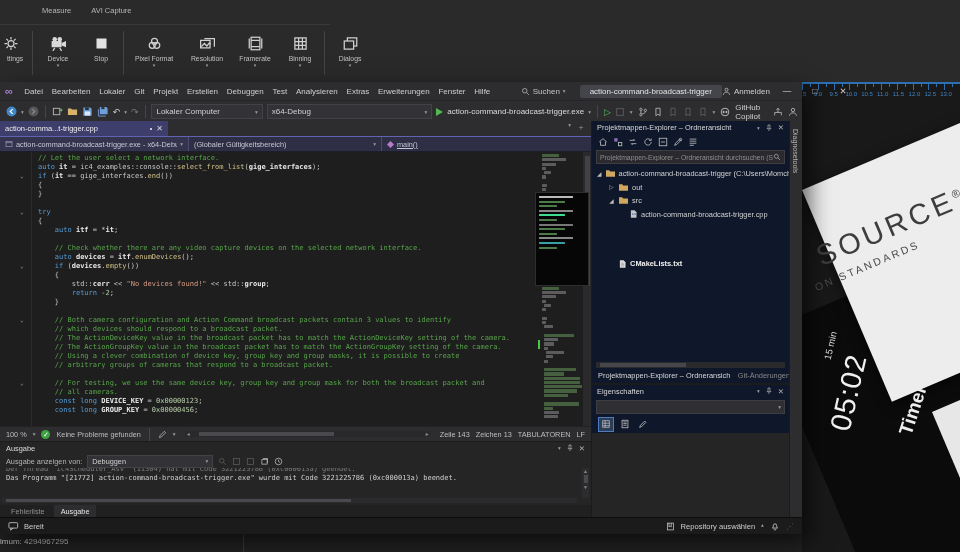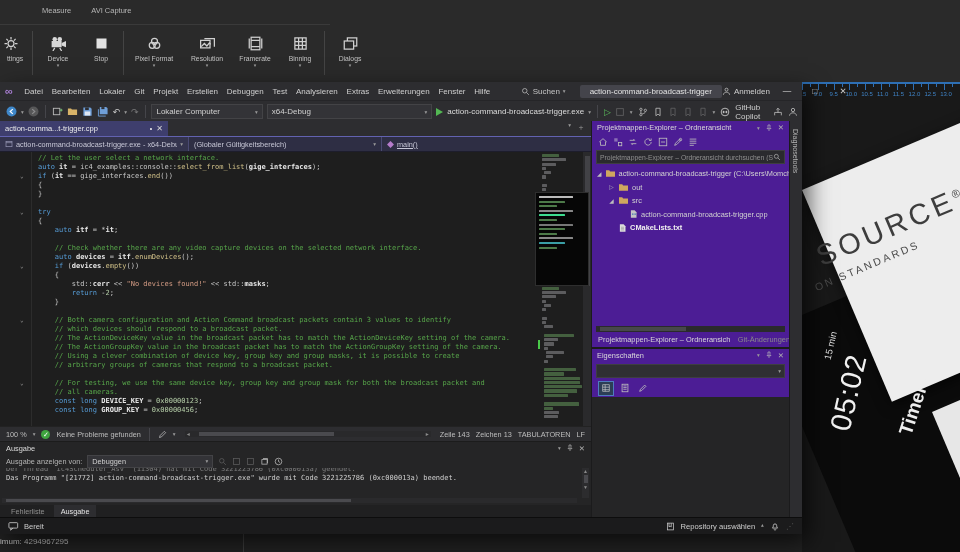--- a/index.html
+++ b/index.html
@@ -117,21 +117,21 @@
   .oline.faint{opacity:.5;margin-top:-3px;}
   .out-vs{position:absolute;right:2px;top:26px;width:7px;height:30px;background:#2c2c2e;
           display:flex;flex-direction:column;align-items:center;font-size:5px;color:#8a8a8a;}
   .out-vs .th{width:4px;height:8px;background:#4a4a4e;margin:1px 0;}
   .out-hs{position:absolute;left:2px;right:14px;bottom:2px;height:5px;background:#2a2a2c;}
   .out-hs .th{position:absolute;left:4px;top:1px;height:3px;width:60%;background:#4a4a4e;}
   .paneltabs{height:13px;background:#202021;display:flex;align-items:center;gap:2px;padding-left:4px;
              font-size:7.3px;}
   .ptab{padding:0 7px;color:#8f8f8f;} .ptab.act{color:#e4e4e4;background:#2d2d30;height:13px;line-height:13px;}
   
-  .sidecol{width:197px;background:#4c1d95;border-left:1px solid #1b1b1c;display:flex;flex-direction:column;font-size:7.4px;}
+  .sidecol{width:197px;background:#0f172a;border-left:1px solid #1b1b1c;display:flex;flex-direction:column;font-size:7.4px;}
   .ph{height:13px;display:flex;align-items:center;padding:0 5px;color:#dadada;}
   .ph .ri{margin-left:auto;display:flex;gap:5px;color:#b0b0b0;align-items:center;}
   .se-tools{height:15px;display:flex;align-items:center;gap:5px;padding:0 6px;color:#c0c0c0;font-size:8.5px;}
   .sbox{height:12px;margin:1px 4px;background:#2a2a2e;border:1px solid #3e3e42;display:flex;
         align-items:center;padding:0 3px;color:#8f8f8f;font-size:6.8px;}
   .sbox .sv{flex:1;white-space:nowrap;overflow:hidden;}
   #tree{padding-top:2px;}
   .trow{height:13.5px;display:flex;align-items:center;gap:3px;color:#d2d2d2;white-space:nowrap;overflow:hidden;}
   .trow .ar{width:7px;font-size:5.8px;color:#bdbdbd;text-align:center;}
   .trow.bold{font-weight:bold;color:#f0f0f0;}
@@ -510,21 +510,21 @@
             <div class="cl"><span><span class="tk-p">}</span></span></div>
             <div class="cl"><span></span></div>
             <div class="cl"><span class="fold">⌄</span><span><span class="tk-k">try</span></span></div>
             <div class="cl"><span><span class="tk-p">{</span></span></div>
             <div class="cl"><span>    <span class="tk-k">auto</span><span class="tk-p"> </span><span class="tk-v">itf</span><span class="tk-p"> = *</span><span class="tk-v">it</span><span class="tk-p">;</span></span></div>
             <div class="cl"><span>    </span></div>
             <div class="cl"><span>    <span class="tk-c">// Check whether there are any video capture devices on the selected network interface.</span></span></div>
             <div class="cl"><span>    <span class="tk-k">auto</span><span class="tk-p"> </span><span class="tk-v">devices</span><span class="tk-p"> = </span><span class="tk-v">itf</span><span class="tk-p">.</span><span class="tk-f">enumDevices</span><span class="tk-p">();</span></span></div>
             <div class="cl"><span class="fold">⌄</span><span>    <span class="tk-k">if</span><span class="tk-p"> (</span><span class="tk-v">devices</span><span class="tk-p">.</span><span class="tk-f">empty</span><span class="tk-p">())</span></span></div>
             <div class="cl"><span>    <span class="tk-p">{</span></span></div>
-            <div class="cl"><span>        <span class="tk-p">std::</span><span class="tk-v">cerr</span><span class="tk-p"> &lt;&lt; </span><span class="tk-s">"No devices found!"</span><span class="tk-p"> &lt;&lt; std::</span><span class="tk-v">masks</span><span class="tk-p">;</span></span></div>
+            <div class="cl"><span>        <span class="tk-p">std::</span><span class="tk-v">cerr</span><span class="tk-p"> &lt;&lt; </span><span class="tk-s">"No devices found!"</span><span class="tk-p"> &lt;&lt; std::</span><span class="tk-v">group</span><span class="tk-p">;</span></span></div>
             <div class="cl"><span>        <span class="tk-k">return</span><span class="tk-p"> -</span><span class="tk-n">2</span><span class="tk-p">;</span></span></div>
             <div class="cl"><span>    <span class="tk-p">}</span></span></div>
             <div class="cl"><span>    </span></div>
             <div class="cl"><span class="fold">⌄</span><span>    <span class="tk-c">// Both camera configuration and Action Command broadcast packets contain 3 values to identify</span></span></div>
             <div class="cl"><span>    <span class="tk-c">// which devices should respond to a broadcast packet.</span></span></div>
             <div class="cl"><span>    <span class="tk-c">// The ActionDeviceKey value in the broadcast packet has to match the ActionDeviceKey setting of the camera.</span></span></div>
             <div class="cl"><span>    <span class="tk-c">// The ActionGroupKey value in the broadcast packet has to match the ActionGroupKey setting of the camera.</span></span></div>
             <div class="cl"><span>    <span class="tk-c">// Using a clever combination of device key, group key and group masks, it is possible to create</span></span></div>
             <div class="cl"><span>    <span class="tk-c">// arbitrary groups of cameras that respond to a broadcast packet.</span></span></div>
             <div class="cl"><span>    </span></div>
@@ -799,21 +799,21 @@
           <div class="trow" style="padding-left: 27px;">
             <span class="ar"></span>
             <span class="tbico">
               <svg width="9" height="10" viewBox="0 0 12 12">
                 <path d="M2.5 1h5L10 3.5V11h-7.5z" fill="#c5c5c5"></path>
                 <path d="M4 6.2h2M5 5.2v2M7.2 6.2h2M8.2 5.2v2" stroke="#3b6fb5" fill="none" stroke-width=".9"></path>
               </svg>
             </span>
             <span>action-command-broadcast-trigger.cpp</span>
           </div>
-          <div class="trow bold" style="padding-left: 16px;">
+          <div class="trow bold" style="padding-left: 16px; margin-top: 36px;">
             <span class="ar"></span>
             <span class="tbico">
               <svg width="9" height="10" viewBox="0 0 12 12">
                 <path d="M2.5 1h5L10 3.5V11h-7.5z" fill="#dcdcdc"></path>
                 <path d="M4 5h4M4 6.8h4M4 8.6h4" stroke="#8a8a8a" stroke-width=".7" fill="none"></path>
               </svg>
             </span>
             <span>CMakeLists.txt</span>
           </div>
         </div>

